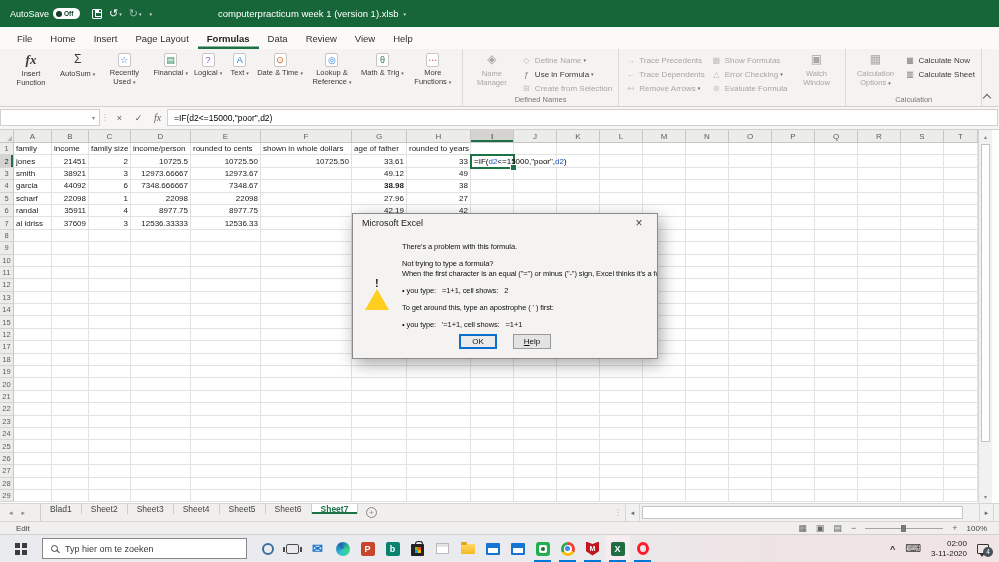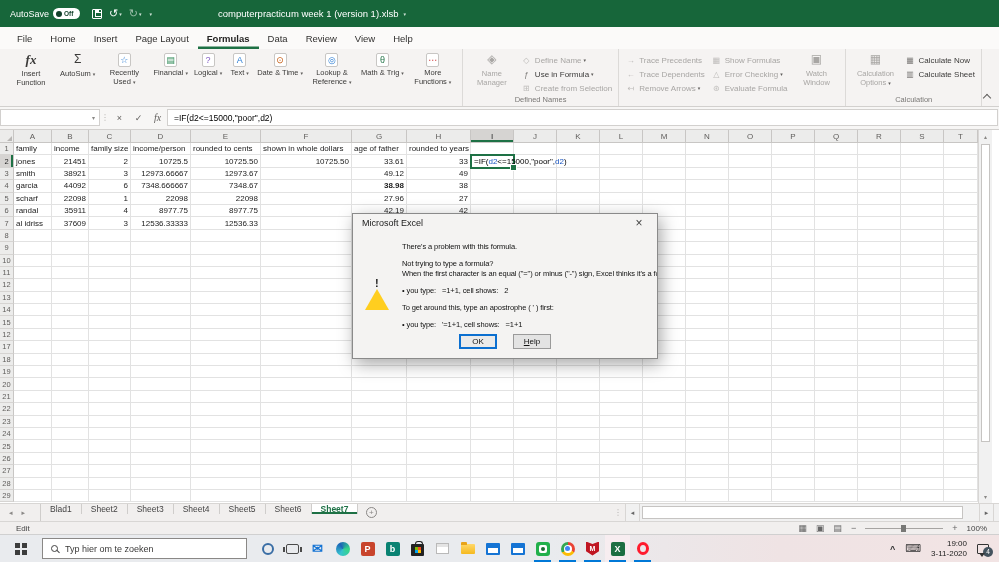--- a/index.html
+++ b/index.html
@@ -1176,21 +1176,21 @@
           <div class="ic ic-excel"></div>
         </div>
         <div class="ti running">
           <div class="ic ic-opera"></div>
         </div>
       </div>
     <div class="tray">
       <span class="chev">^</span>
       <span class="kbd">⌨</span>
       <div class="clock">
-        <div>19:00</div>
+        <div>02:00</div>
         <div>3-11-2020</div>
       </div>
       <span class="notif">
           <span class="badge">4</span>
         </span>
     </div>
   </div>
 
   <div class="dialog">
     <div class="dtitle">

